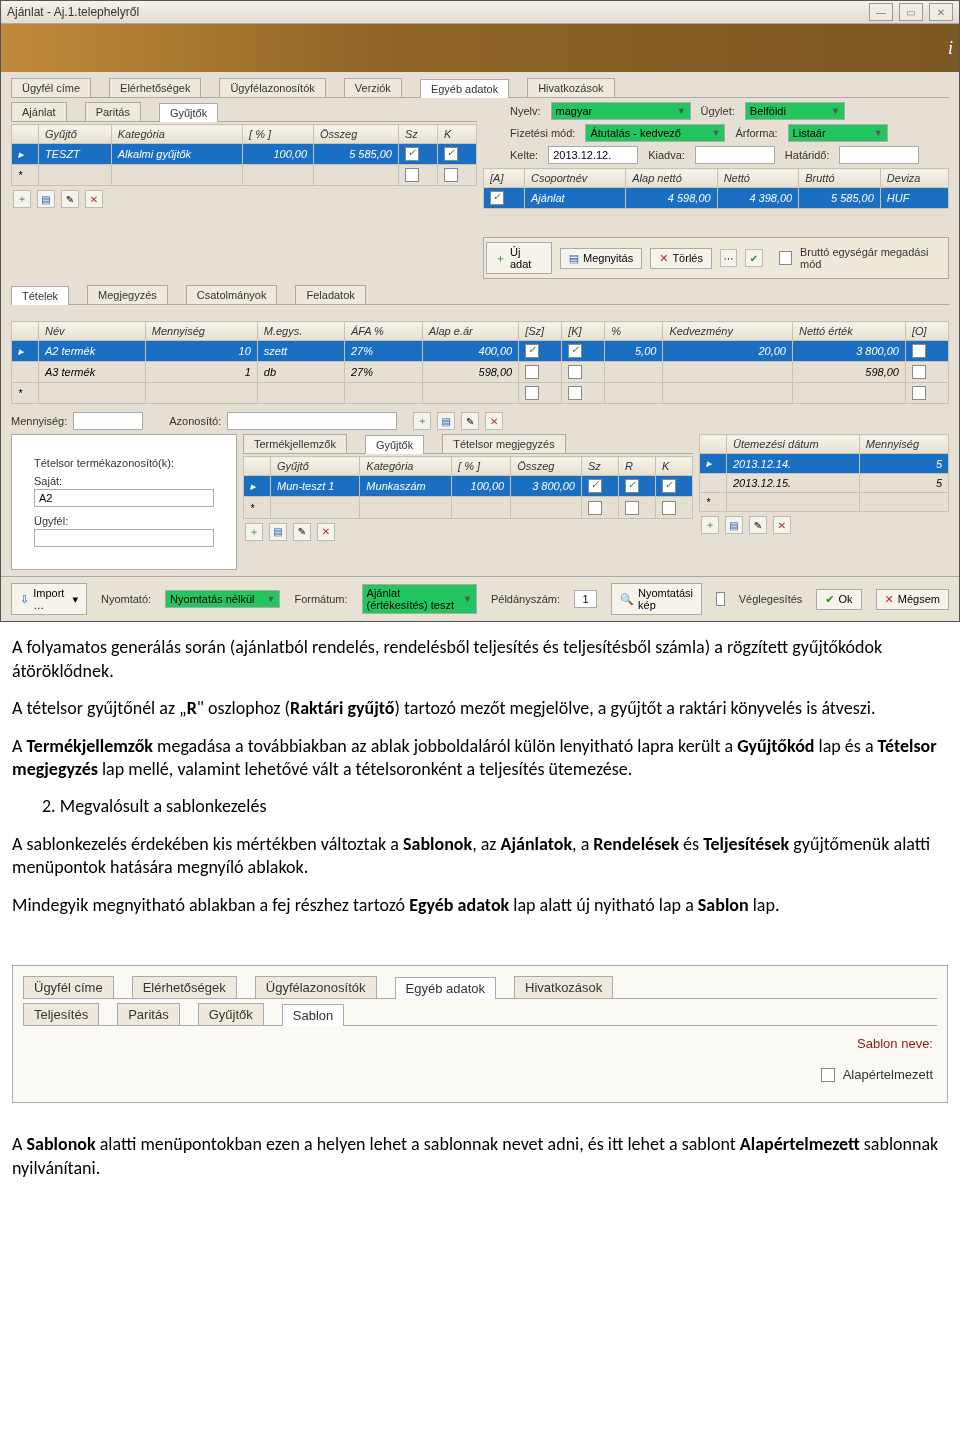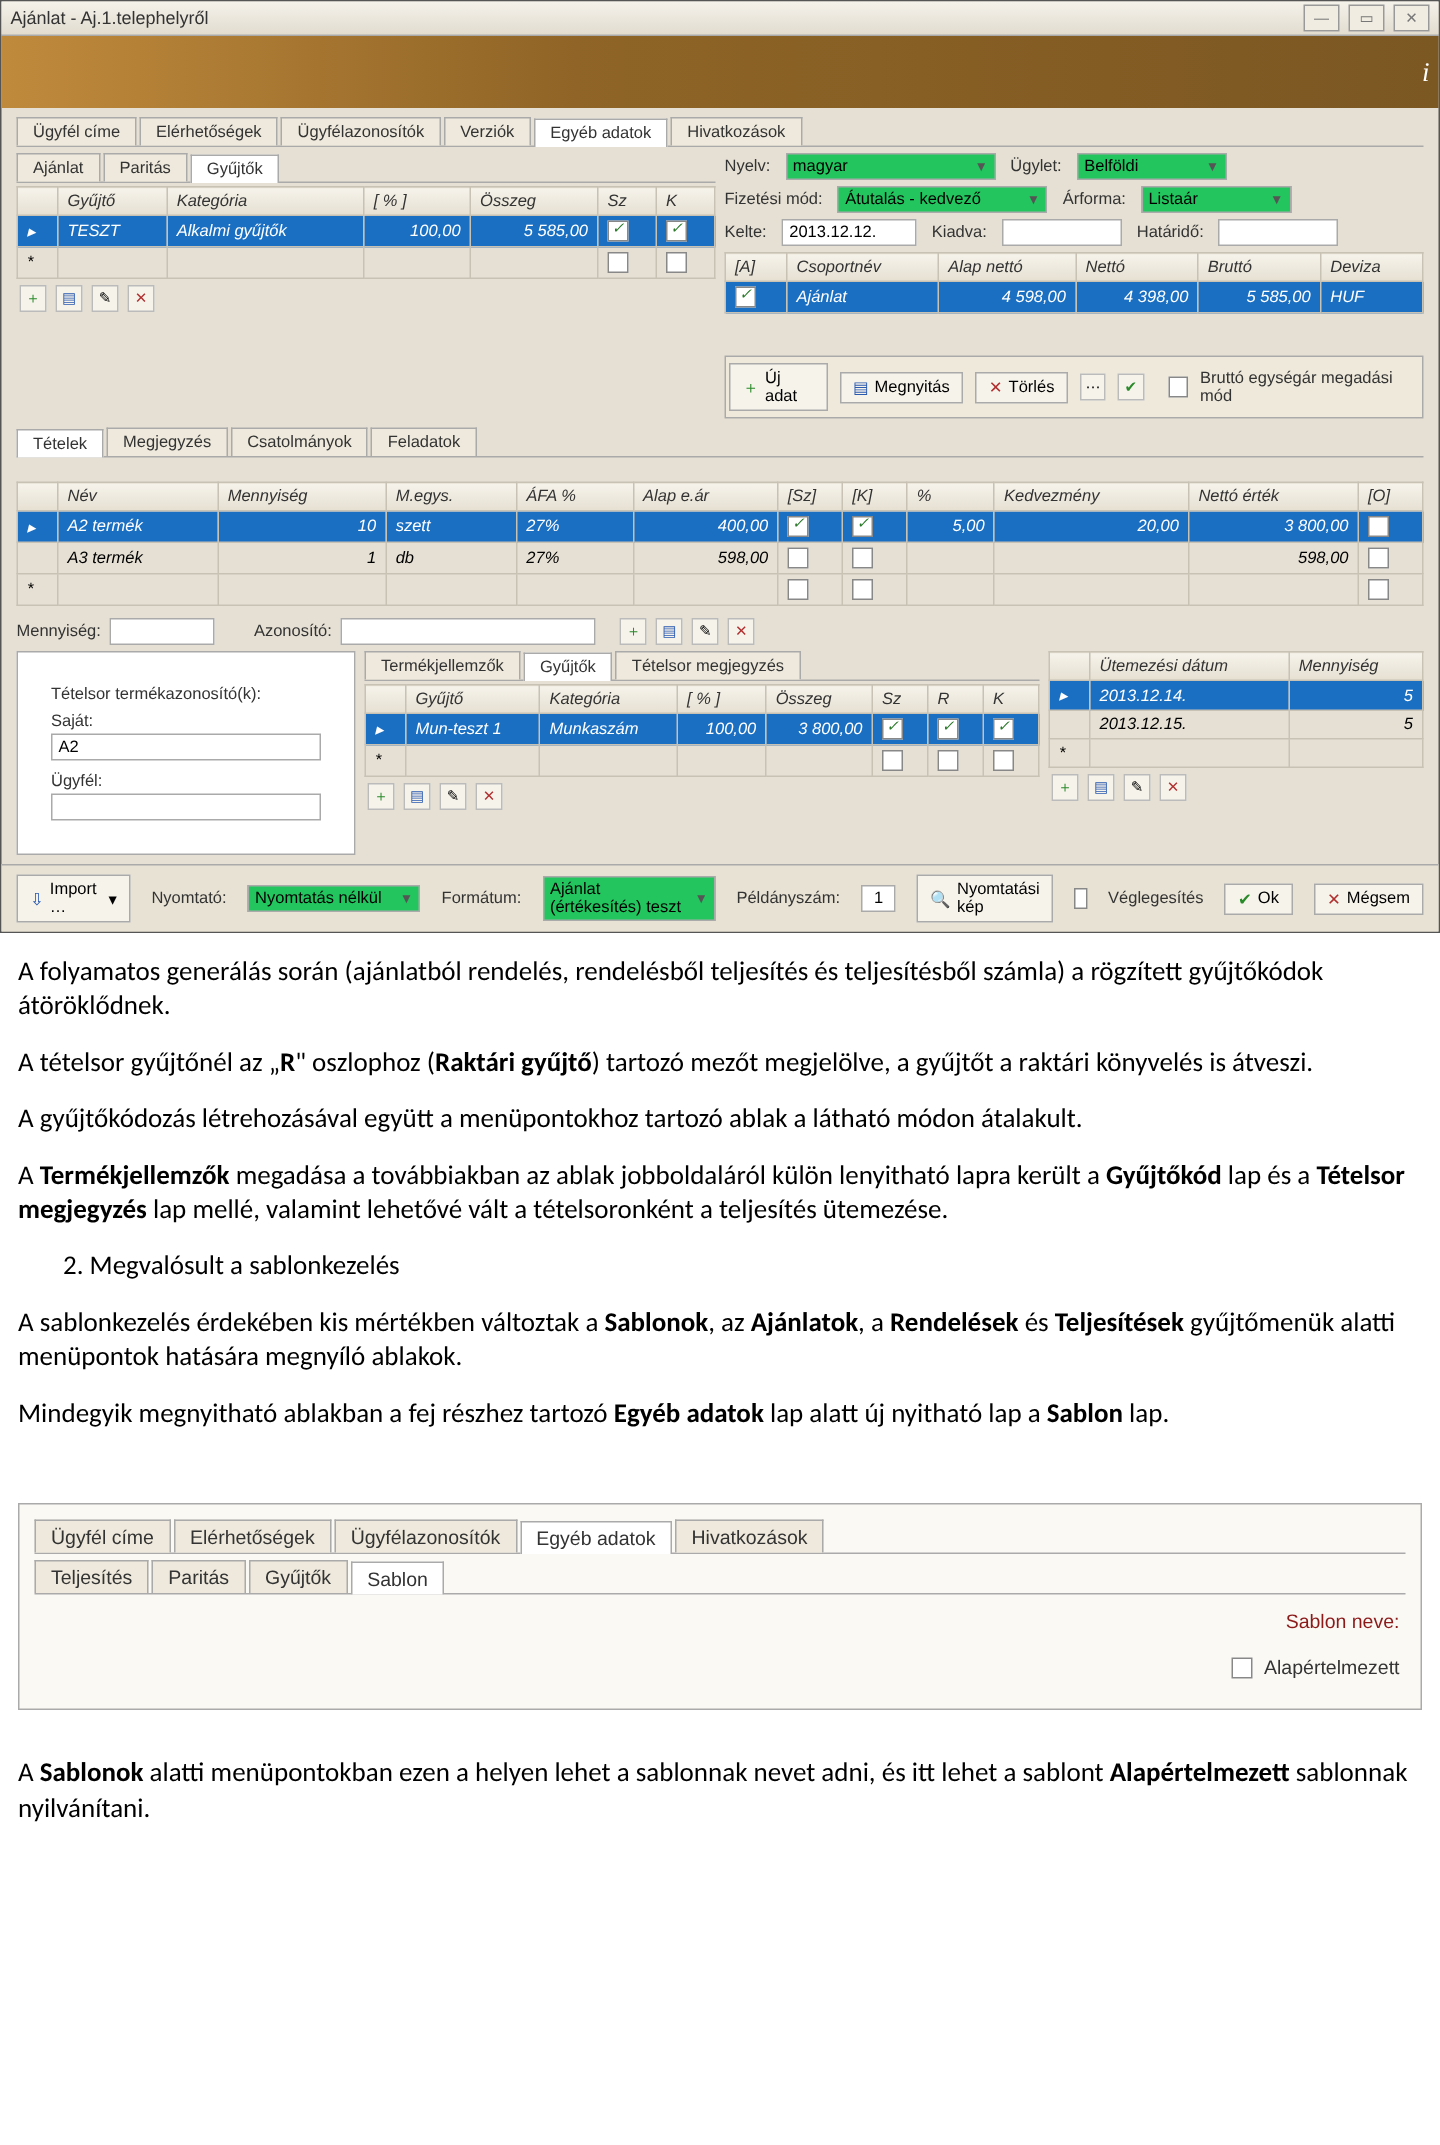--- a/index.html
+++ b/index.html
@@ -4,32 +4,32 @@
 <style>
   body { margin:0; font-family: Arial, sans-serif; font-size:11px; background:#fff; color:#000; width:960px; }
   .window { border:1px solid #555; background:#e6e0d4; }
   .titlebar { background:linear-gradient(#f5f2eb,#e2dccf); display:flex; justify-content:space-between; align-items:center; padding:2px 6px; border-bottom:1px solid #aaa; }
   .titlebar .title { font-size:12px; color:#333; }
   .winbtns { display:flex; gap:6px; }
   .winbtn { width:22px; height:16px; border:1px solid #999; background:#f0ece2; display:flex; align-items:center; justify-content:center; font-size:10px; color:#777; }
   .goldband { height:48px; background:linear-gradient(90deg,#c08a3c 0%,#8f6426 40%,#7b5722 100%); position:relative; }
   .goldband .info-icon { position:absolute; right:6px; top:14px; color:#fff; font-style:italic; font-family:Georgia,serif; font-size:18px; }
   .pad { padding:6px 10px; }
-  .tabs { display:flex; gap:2px; border-bottom:1px solid #aaa;align-items:flex-end; }
+  .tabs { display:flex; gap:18px; border-bottom:1px solid #aaa;align-items:flex-end; }
   .tab { background:#eee9dc; border:1px solid #aaa; border-bottom:none; padding:3px 10px; color:#333; }
   .tab.active { background:#fff; font-weight:normal; position:relative; top:1px; }
   .row { display:flex; gap:6px; }
   .panel { background:#fff; border:1px solid #aaa; }
   .grid { width:100%; border-collapse:collapse;font-style:italic; }
   .grid th, .grid td { border:1px solid #c8c2b5; padding:3px 6px; font-size:11px; }
   .grid th { background:linear-gradient(#f6f3eb,#e6e0d2); font-weight:normal; text-align:left; color:#333; }
   .grid tr.sel td { background:#1a6fc2; color:#fff; }
   .grid td.num { text-align:right; }
   .chk { display:inline-block; width:12px; height:12px; border:1px solid #888; background:#fff; vertical-align:middle; text-align:center; line-height:10px; font-size:10px; color:#2a7a2a; }
-  .rowlabels { display:flex; align-items:center; gap:10px; }
+  .rowlabels { display:flex; align-items:center; gap:10px;margin-left:27px; }
   .lbl { color:#333; }
   .combo { display:flex; align-items:center; justify-content:space-between; border:1px solid #aaa; background:#22c55e; padding:2px 4px; width:130px; }
   .combo .caret { font-size:9px; color:#555; }
   .txt { border:1px solid #aaa; background:#fff; padding:2px 4px; }
   .toolbar { display:flex; gap:6px; padding:4px 2px; }
   .iconbtn { width:16px; height:16px; border:1px solid #bbb; background:#f6f3eb; display:inline-flex; align-items:center; justify-content:center; font-size:10px; }
   .green { color:#2a8a2a; }
   .red { color:#b03030; }
   .blue { color:#2a5ab0; }
   .actbar { display:flex; align-items:center; gap:8px; padding:4px 2px; background:#efe9db; border:1px solid #aaa; }
@@ -393,21 +393,20 @@
         <span>Mégsem</span>
       </span>
   </div>
 </div>
 
 <div class="content-text">
   <p><span>A folyamatos generálás során (ajánlatból rendelés, rendelésből teljesítés és teljesítésből számla) a rögzített gyűjtőkódok átöröklődnek.</span></p>
   <p>
     <span>A tételsor gyűjtőnél az „</span><b>R</b><span>" oszlophoz (</span><b>Raktári gyűjtő</b><span>) tartozó mezőt megjelölve, a gyűjtőt a raktári könyvelés is átveszi.</span>
   </p>
-  <p><span>A gyűjtőkódozás létrehozásával együtt a menüpontokhoz tartozó ablak a látható módon átalakult.</span></p>
   <p>
     <span>A </span><b>Termékjellemzők</b><span> megadása a továbbiakban az ablak jobboldaláról külön lenyitható lapra került a </span><b>Gyűjtőkód</b><span> lap és a </span><b>Tételsor megjegyzés</b><span> lap mellé, valamint lehetővé vált a tételsoronként a teljesítés ütemezése.</span>
   </p>
   <p style="margin-left:30px;">2.   Megvalósult a sablonkezelés</p>
   <p>
     <span>A sablonkezelés érdekében kis mértékben változtak a </span><b>Sablonok</b><span>, az </span><b>Ajánlatok</b><span>, a </span><b>Rendelések</b><span> és </span><b>Teljesítések</b><span> gyűjtőmenük alatti menüpontok hatására megnyíló ablakok.</span>
   </p>
   <p>
     <span>Mindegyik megnyitható ablakban a fej részhez tartozó </span><b>Egyéb adatok</b><span> lap alatt új nyitható lap a </span><b>Sablon</b><span> lap.</span>
   </p>

